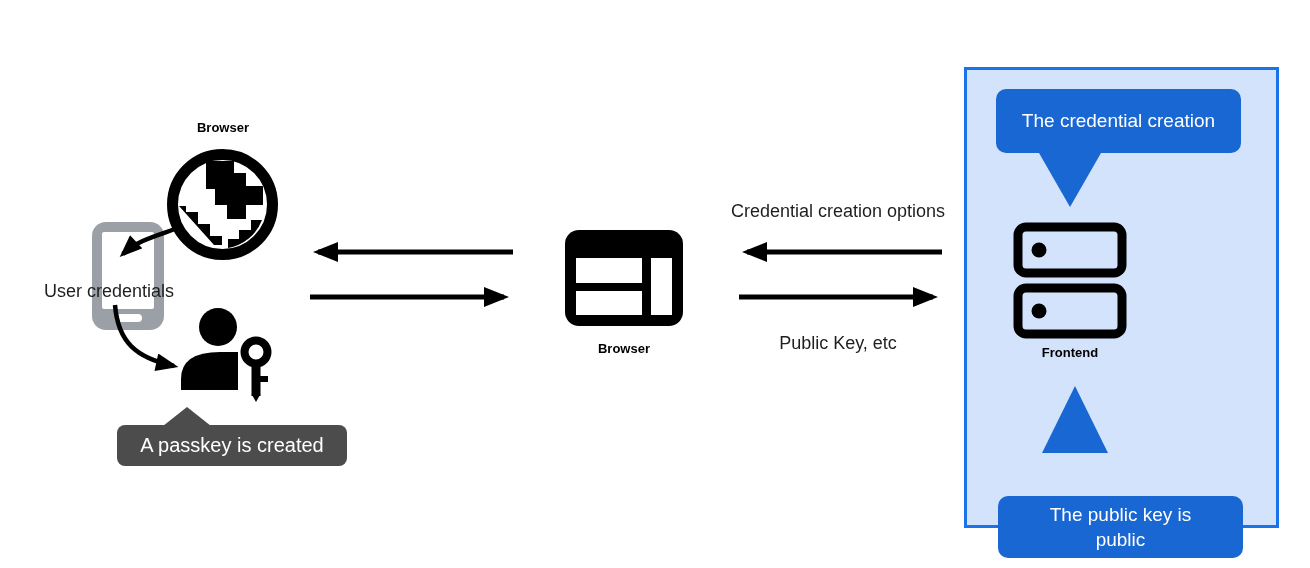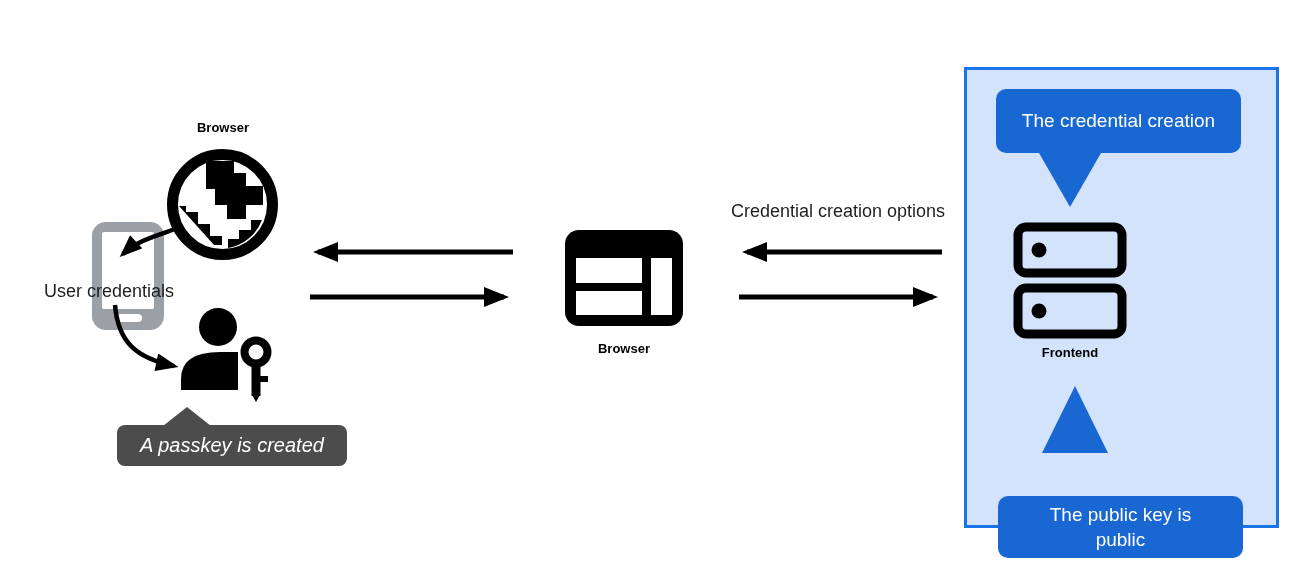--- a/index.html
+++ b/index.html
@@ -84,35 +84,36 @@
   <svg class="abs" style="left:176px;top:305px;" width="100" height="100" viewBox="0 0 100 100">
     <circle cx="42" cy="22" r="19" fill="#000000"></circle>
     <path d="M62 85 L5 85 L5 74 Q5 47 44 47 L62 47 Z" fill="#000000"></path>
     <circle cx="80" cy="47" r="11.5" fill="none" stroke="#000000" stroke-width="8"></circle>
     <rect x="75.5" y="58" width="9" height="33" fill="#000000"></rect>
     <rect x="84" y="71" width="8" height="6" fill="#000000"></rect>
     <path d="M75.5 89 L80 97 L84.5 89 Z" fill="#000000"></path>
   </svg>
 
   <div class="abs tri-up-gray" style="left:163px;top:407px;"></div>
-  <div class="abs tooltip-dark" style="left:117px;top:425px;width:230px;height:41px;font-style:italic;">A passkey is created</div>
+  <div class="abs tooltip-dark" style="left:117px;top:425px;width:230px;height:41px;">A passkey is created</div>
 
 
 
   <svg class="abs" style="left:565px;top:230px;" width="118" height="96" viewBox="0 0 118 96">
     <rect x="0" y="0" width="118" height="96" rx="14" fill="#000000"></rect>
     <rect x="11" y="28" width="66" height="25" fill="#ffffff"></rect>
     <rect x="11" y="61" width="66" height="24" fill="#ffffff"></rect>
     <rect x="86" y="28" width="21" height="57" fill="#ffffff"></rect>
   </svg>
 
   <div class="abs node-label" style="left:564px;top:341px;width:120px;">Browser</div>
 
   <div class="abs flow-label" style="left:713px;top:201px;width:250px;">Credential creation options</div>
 
+  <div class="abs flow-label" style="left:763px;top:333px;width:150px;">Public Key, etc</div>
 
   <div class="abs panel" style="left:964px;top:67px;width:315px;height:461px;">
 
     <div class="abs callout" style="left:29px;top:19px;width:245px;height:64px;">
       <span>The credential creation</span>
     </div>
     <div class="abs tri-down" style="left:72px;top:83px;"></div>
 
     <svg class="abs" style="left:46px;top:152px;" width="114" height="117" viewBox="0 0 114 117">
       <rect x="5" y="5" width="104" height="46" rx="8" fill="none" stroke="#000000" stroke-width="9"></rect>

